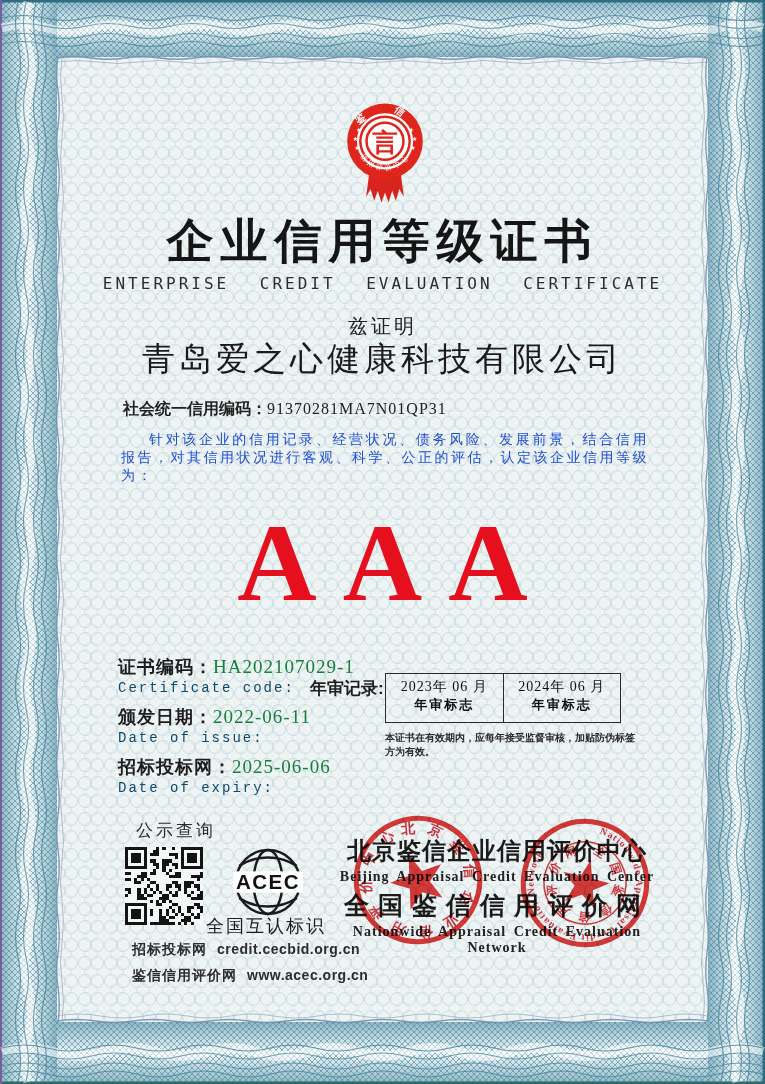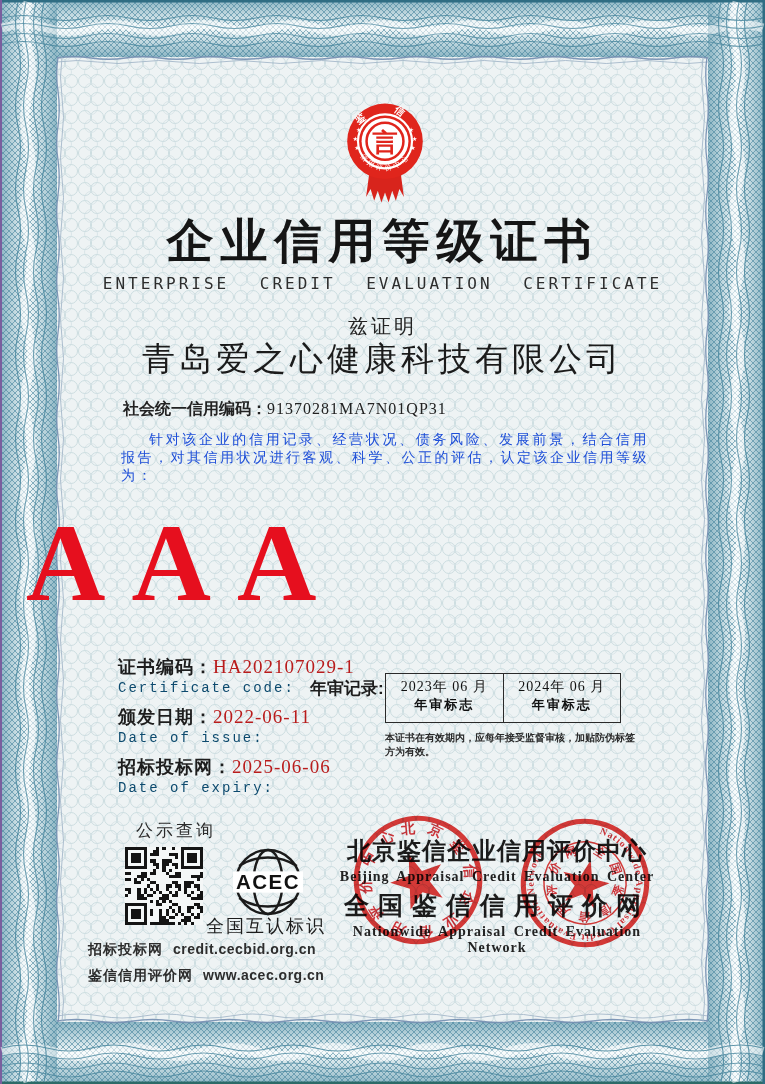--- a/index.html
+++ b/index.html
@@ -23,29 +23,29 @@
          letter-spacing:3px;word-spacing:18px;font-family:"DejaVu Sans Mono","Liberation Mono",monospace;}
   #lead{left:0;top:313px;width:765px;text-align:center;font-size:20px;color:#222;letter-spacing:3px;}
   #company{left:0;top:337px;width:765px;text-align:center;font-size:33px;color:#1b1b1b;
          letter-spacing:4px;font-family:"Liberation Serif","DejaVu Serif",serif;}
   #uscc{left:123px;top:399px;font-size:16px;color:#222;}
   #uscc .code{font-family:"Liberation Serif","DejaVu Serif",serif;font-size:16px;letter-spacing:1px;}
 
   #statement{left:121px;top:430px;width:528px;font-size:14px;line-height:18px;color:#1d4ed8;
          letter-spacing:2.5px;text-align:justify;text-indent:2em;}
 
-  #grade{left:0;top:500px;width:765px;text-align:left;font-size:110px;font-weight:bold;
+  #grade{left:0;top:500px;width:765px;text-align:center;font-size:110px;font-weight:bold;
          color:#e60f1e;letter-spacing:26px;text-indent:26px;
          font-family:"Liberation Serif","DejaVu Serif",serif;}
 
   
   #details{left:118px;top:655px;width:280px;}
   .drow{margin-bottom:9px;}
   .dlabel{font-size:18px;font-weight:bold;color:#1d1d1d;letter-spacing:1px;}
-  .dvalue{font-size:19px;color:#b91c1c;font-family:"Liberation Serif","DejaVu Serif",serif;letter-spacing:1px;}
+  .dvalue{font-size:19px;color:#15803d;font-family:"Liberation Serif","DejaVu Serif",serif;letter-spacing:1px;}
   .den{font-size:14px;color:#0c4a6e;letter-spacing:2px;margin-top:1px;
        font-family:"Liberation Mono","DejaVu Sans Mono",monospace;}
 
   
   #annual-label{left:310px;top:677px;font-size:17px;font-weight:bold;color:#1d1d1d;}
   #annual-table{left:385px;top:673px;width:234px;height:48px;border:1.5px solid #2a2a2a;
         display:flex;background:rgba(255,255,255,0.0);}
   .acell{flex:1;text-align:center;padding-top:4px;}
   .acell+.acell{border-left:1.5px solid #2a2a2a;}
   .aperiod{font-size:14px;color:#111;font-family:"Liberation Serif","DejaVu Serif",serif;letter-spacing:1px;}
@@ -65,21 +65,21 @@
        font-family:"Liberation Serif","DejaVu Serif",serif;}
   .icn2{font-size:25px;font-weight:bold;color:#1b1b1b;letter-spacing:9px;margin-top:4px;}
 
   
   .stamp{position:absolute;z-index:4;mix-blend-mode:multiply;opacity:0.92;}
   #stamp-left{left:348px;top:810px;width:140px;height:140px;}
   #stamp-right{left:515px;top:813px;width:140px;height:140px;}
 
   
   #footer{left:88px;top:941px;font-size:14px;font-weight:bold;color:#2d2d2d;letter-spacing:1px;}
-  #footer .frow{margin-bottom:8px;}
+  #footer .frow{margin-bottom:8px;margin-left:44px;}
   #footer .furl{margin-left:10px;letter-spacing:0.5px;}
 </style>
 </head>
 <body>
 
 <div id="certificate">
 
   <svg id="border-art" width="765" height="1084" viewBox="0 0 765 1084" xmlns="http://www.w3.org/2000/svg">
     <defs>
       <pattern id="xh" width="6" height="6" patternUnits="userSpaceOnUse">

